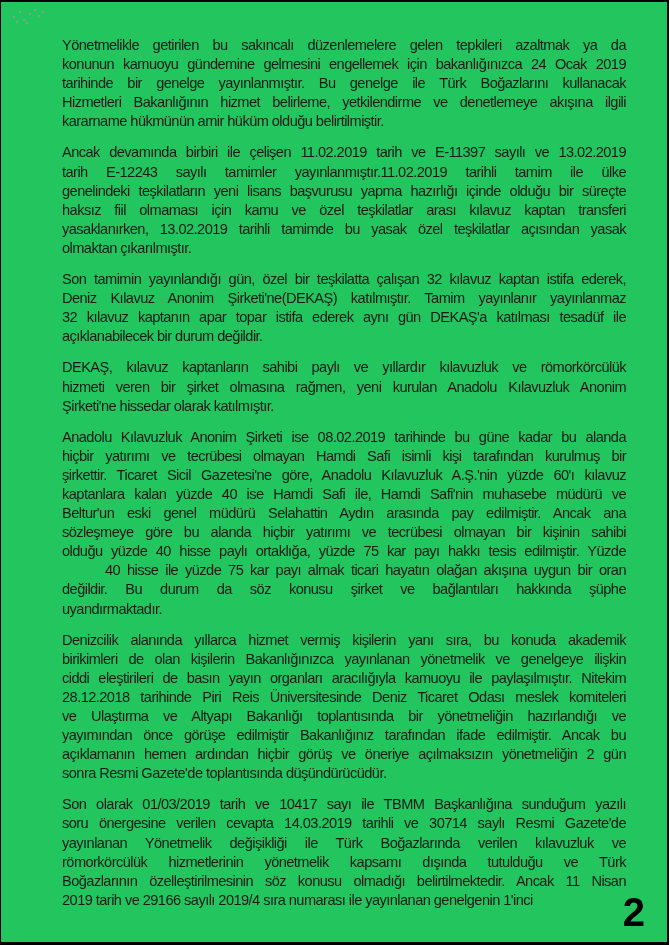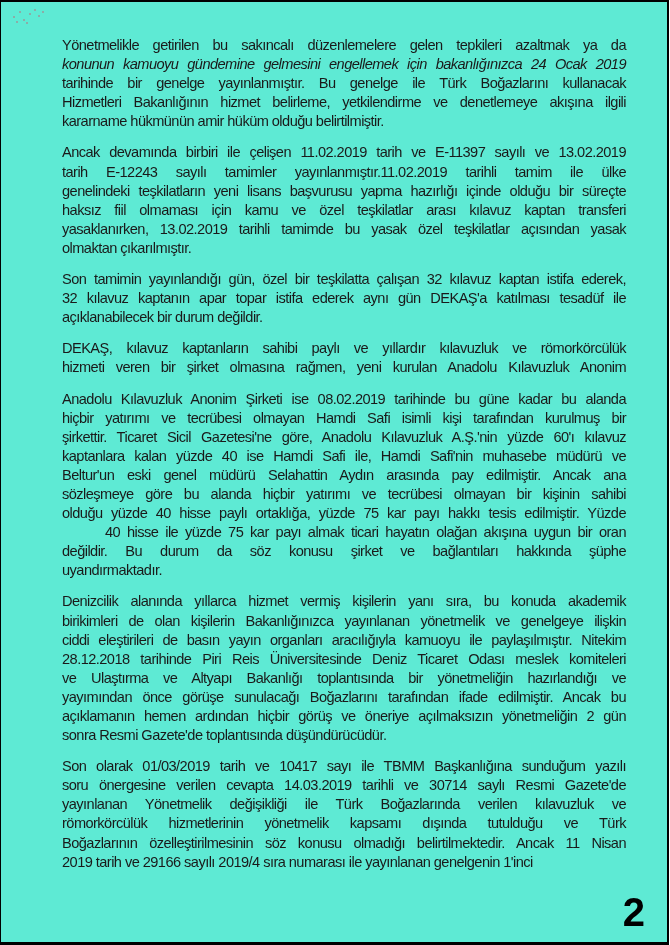--- a/index.html
+++ b/index.html
@@ -4,21 +4,21 @@
 <style>
   html, body { margin: 0; padding: 0; background: #ffffff; }
   body { width: 670px; height: 945px; overflow: hidden; position: relative; }
   .page {
     position: absolute; left: 0; top: 0;
     width: 666px; height: 940px;
     border-top: 2px solid #000;
     border-right: 2px solid #000;
     border-bottom: 3px solid #000;
     border-left: 1px solid #000;
-    background: #5eead4;
+    background: #22c55e;
   }
   .speckle {
     position: absolute; left: 10px; top: 6px; width: 36px; height: 18px;
   }
   .speckle span {
     position: absolute; width: 2px; height: 2px; background: #9a9a9a; border-radius: 1px;
   }
   .content {
     position: absolute; left: 61px; top: 34px; width: 564px;
   }
@@ -53,61 +53,63 @@
     <span style="left:23px;top:1px"></span>
       <span style="left:27px;top:7px"></span>
     <span style="left:31px;top:3px"></span>
       <span style="left:15px;top:14px"></span>
     <span style="left:5px;top:13px"></span>
   </div>
 
   <div class="content" id="content">
       <p class="para">
         <span class="line" style="display: block;">Yönetmelikle getirilen bu sakıncalı düzenlemelere gelen tepkileri azaltmak ya da</span>
-        <span class="line" style="display: block; font-style: italic;">konunun kamuoyu gündemine gelmesini engellemek için bakanlığınızca 24 Ocak 2019</span>
+        <span class="line" style="display: block;">konunun kamuoyu gündemine gelmesini engellemek için bakanlığınızca 24 Ocak 2019</span>
         <span class="line" style="display: block;">tarihinde bir genelge yayınlanmıştır. Bu genelge  ile  Türk Boğazlarını kullanacak</span>
         <span class="line" style="display: block;">Hizmetleri Bakanlığının hizmet belirleme, yetkilendirme ve denetlemeye akışına ilgili</span>
         <span class="line last" style="display: block;">kararname hükmünün amir hüküm olduğu belirtilmiştir.</span>
       </p>
       <p class="para">
         <span class="line" style="display: block;">Ancak devamında birbiri ile çelişen 11.02.2019 tarih ve E-11397 sayılı ve 13.02.2019</span>
         <span class="line" style="display: block;">tarih E-12243 sayılı tamimler yayınlanmıştır.11.02.2019 tarihli tamim ile ülke</span>
         <span class="line" style="display: block;">genelindeki teşkilatların yeni lisans başvurusu yapma hazırlığı içinde olduğu bir süreçte</span>
         <span class="line" style="display: block;">haksız fiil olmaması için kamu ve özel teşkilatlar arası kılavuz kaptan transferi</span>
         <span class="line" style="display: block;">yasaklanırken, 13.02.2019 tarihli tamimde bu yasak özel teşkilatlar açısından yasak</span>
         <span class="line last" style="display: block;">olmaktan çıkarılmıştır.</span>
       </p>
       <p class="para">
         <span class="line" style="display: block;">Son tamimin yayınlandığı gün, özel bir teşkilatta çalışan 32 kılavuz kaptan istifa ederek,</span>
+        <span class="line" style="display: block;">Deniz Kılavuz Anonim Şirketi'ne(DEKAŞ) katılmıştır. Tamim yayınlanır yayınlanmaz</span>
         <span class="line" style="display: block;">32 kılavuz kaptanın apar topar istifa ederek aynı gün DEKAŞ'a katılması tesadüf ile</span>
         <span class="line last" style="display: block;">açıklanabilecek bir durum değildir.</span>
       </p>
       <p class="para">
         <span class="line" style="display: block;">DEKAŞ, kılavuz kaptanların sahibi paylı ve yıllardır kılavuzluk ve römorkörcülük</span>
         <span class="line" style="display: block;">hizmeti veren bir şirket olmasına rağmen, yeni kurulan Anadolu Kılavuzluk Anonim</span>
+        <span class="line last" style="display: block;">Şirketi'ne hissedar olarak katılmıştır.</span>
       </p>
       <p class="para">
         <span class="line" style="display: block;">Anadolu Kılavuzluk Anonim Şirketi ise 08.02.2019 tarihinde bu güne kadar bu alanda</span>
         <span class="line" style="display: block;">hiçbir yatırımı ve tecrübesi olmayan Hamdi Safi isimli kişi tarafından kurulmuş bir</span>
         <span class="line" style="display: block;">şirkettir. Ticaret Sicil Gazetesi'ne göre, Anadolu Kılavuzluk A.Ş.'nin yüzde 60'ı kılavuz</span>
         <span class="line" style="display: block;">kaptanlara kalan yüzde 40 ise Hamdi Safi ile, Hamdi Safi'nin muhasebe müdürü ve</span>
         <span class="line" style="display: block;">Beltur'un eski genel müdürü Selahattin Aydın arasında pay edilmiştir. Ancak ana</span>
         <span class="line" style="display: block;">sözleşmeye göre bu alanda hiçbir yatırımı ve tecrübesi olmayan bir kişinin sahibi</span>
         <span class="line" style="display: block;">olduğu  yüzde 40 hisse paylı ortaklığa, yüzde 75 kar payı hakkı tesis edilmiştir. Yüzde</span>
         <span class="line" style="display: block; margin-left: 43px;">40 hisse ile yüzde 75 kar payı almak ticari hayatın olağan akışına uygun bir oran</span>
         <span class="line" style="display: block;">değildir. Bu durum da söz konusu şirket ve bağlantıları hakkında şüphe</span>
         <span class="line last" style="display: block;">uyandırmaktadır.</span>
       </p>
       <p class="para">
         <span class="line" style="display: block;">Denizcilik alanında yıllarca hizmet vermiş kişilerin yanı sıra, bu konuda akademik</span>
         <span class="line" style="display: block;">birikimleri de olan kişilerin Bakanlığınızca yayınlanan yönetmelik ve genelgeye ilişkin</span>
         <span class="line" style="display: block;">ciddi eleştirileri de basın yayın organları aracılığıyla kamuoyu ile paylaşılmıştır. Nitekim</span>
         <span class="line" style="display: block;">28.12.2018 tarihinde Piri Reis Üniversitesinde Deniz Ticaret Odası meslek komiteleri</span>
         <span class="line" style="display: block;">ve Ulaştırma ve Altyapı Bakanlığı toplantısında bir yönetmeliğin hazırlandığı ve</span>
-        <span class="line" style="display: block;">yayımından önce görüşe sunulacağı Boğazlarını tarafından ifade edilmiştir. Ancak bu</span>
+        <span class="line" style="display: block;">yayımından önce görüşe edilmiştir Bakanlığınız tarafından ifade edilmiştir. Ancak bu</span>
         <span class="line" style="display: block;">açıklamanın hemen ardından hiçbir görüş ve öneriye açılmaksızın yönetmeliğin 2 gün</span>
         <span class="line last" style="display: block;">sonra Resmi Gazete'de toplantısında düşündürücüdür.</span>
       </p>
       <p class="para">
         <span class="line" style="display: block;">Son olarak 01/03/2019 tarih ve 10417 sayı ile TBMM Başkanlığına sunduğum yazılı</span>
         <span class="line" style="display: block;">soru önergesine verilen cevapta 14.03.2019 tarihli ve 30714 saylı Resmi Gazete'de</span>
         <span class="line" style="display: block;">yayınlanan Yönetmelik değişikliği ile Türk Boğazlarında verilen kılavuzluk ve</span>
         <span class="line" style="display: block;">römorkörcülük hizmetlerinin yönetmelik kapsamı dışında tutulduğu ve Türk</span>
         <span class="line" style="display: block;">Boğazlarının özelleştirilmesinin söz konusu olmadığı belirtilmektedir. Ancak 11 Nisan</span>
         <span class="line last" style="display: block;">2019 tarih ve 29166 sayılı 2019/4 sıra numarası ile yayınlanan genelgenin 1'inci</span>

